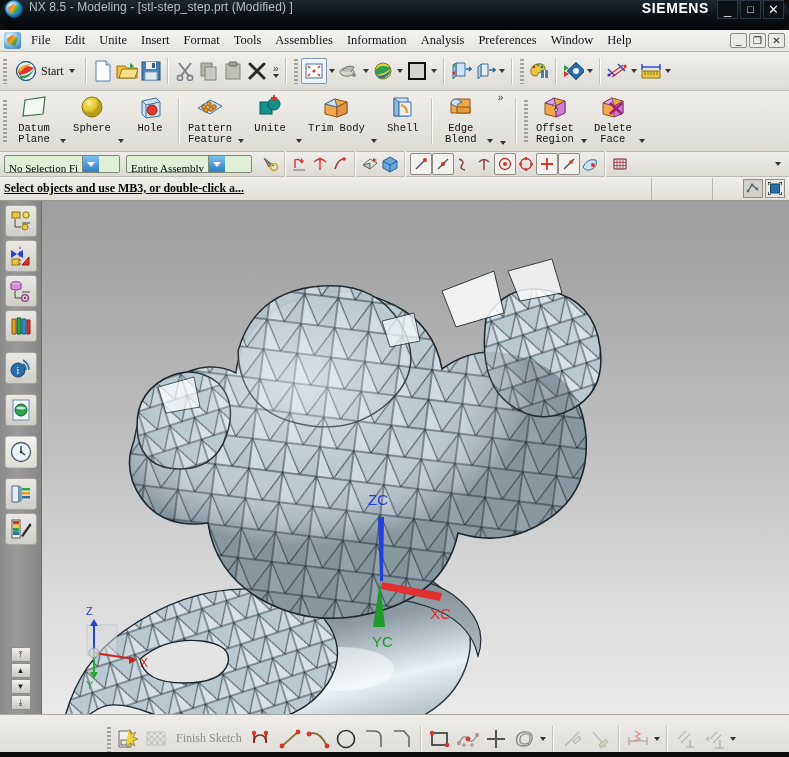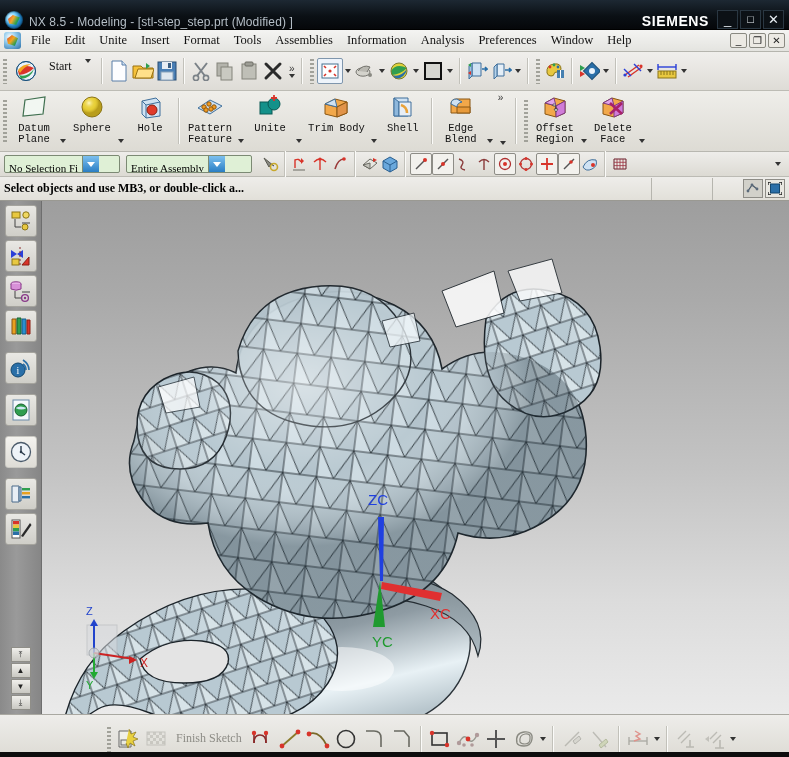--- a/index.html
+++ b/index.html
@@ -13,23 +13,24 @@
     position: relative;
     width: 789px; height: 757px;
     background: #0d0d0d;
     box-sizing: border-box;
   }
 
   
   .titlebar {
     position: absolute; left: 0; top: 0; width: 789px; height: 30px;
     background: linear-gradient(180deg,#1d2833 0%, #0b1015 55%, #05070a 100%);
-    display: flex; align-items: flex-end;
+    display: flex; align-items: flex-start;
     box-sizing: border-box;
     border-bottom: 1px solid #000;
+    border-radius: 14px;
   }
   .nx-logo {
     width: 18px; height: 18px; margin-left: 5px; margin-right: 6px;
     border-radius: 50%;
     background:
       radial-gradient(circle at 35% 35%, #ffffff 0%, #7fd4ff 28%, #1f7fc0 55%, #0a3f6b 100%);
     position: relative; flex: none;
     box-shadow: 0 0 2px #000 inset;
   }
   .nx-logo::after{
@@ -97,21 +98,21 @@
   .grip {
     width: 4px; height: 26px; margin: 0 3px;
     background-image: radial-gradient(circle, #9a9a92 45%, transparent 46%);
     background-size: 3px 4px; flex: none; opacity:.9;
   }
   .tbsep { width:1px; height:26px; background:#c2c1ba; border-right:1px solid #fbfbf9; margin:0 4px; flex:none; }
   .ticon {
     width: 24px; height: 24px; flex: none; position: relative;
     display: flex; align-items: center; justify-content: center;
   }
-  .start-btn { display:flex; align-items:flex-start; gap:11px; padding:0 4px; flex:none; }
+  .start-btn { display:flex; align-items:center; gap:3px; padding:0 4px; flex:none; }
   .start-label { font-family:"Liberation Serif", serif; font-size:12px; color:#111; }
   .caret { width:0;height:0;border-left:3px solid transparent;border-right:3px solid transparent;border-top:4px solid #333; flex:none; margin:0 2px;}
   .chev2 { font-size:10px; color:#333; line-height:1; flex:none; }
 
   
   .tb2 {
     position: absolute; left: 0; top: 91px; width: 789px; height: 61px;
     background: linear-gradient(180deg,#efeeea 0%, #dddbd4 100%);
     border-bottom: 1px solid #b8b7b0;
     display: flex; align-items: stretch; box-sizing: border-box;
@@ -150,21 +151,21 @@
   }
   .combo .cbtn i { width:0;height:0;border-left:4px solid transparent;border-right:4px solid transparent;border-top:5px solid #fff; display:block;}
   .sicon { width:20px;height:20px;flex:none;position:relative;display:flex;align-items:center;justify-content:center;}
   .sicon.boxed { border:1px solid #8d8c86; background:#f2f1ed; border-radius:2px; }
 
   
   .cueline {
     position: absolute; left: 0; top: 177px; width: 789px; height: 24px;
     background: linear-gradient(180deg,#eeedea 0%, #e2e0d9 100%);
     border-bottom: 1px solid #9a9992;
-    display: flex; align-items: center; box-sizing: border-box;
+    display: flex; align-items: center; box-sizing: border-box; text-decoration: underline;
   }
   .cuetext {
     font-family: "Liberation Serif", serif; font-weight: bold; font-size: 12px;
     color: #000; padding-left: 4px; white-space: nowrap; flex: 1;
   }
   .cuecell { width: 60px; height: 22px; border-left: 1px solid #b6b5ae; flex:none; }
   .cuecell.sm { width: 30px; }
   .cue-icons { display:flex; gap:2px; padding-right:4px; flex:none; }
   .cue-ic { width:20px;height:19px;border:1px solid #8e8d87;background:#d2d1ca;display:flex;align-items:center;justify-content:center;box-sizing:border-box;}
 

